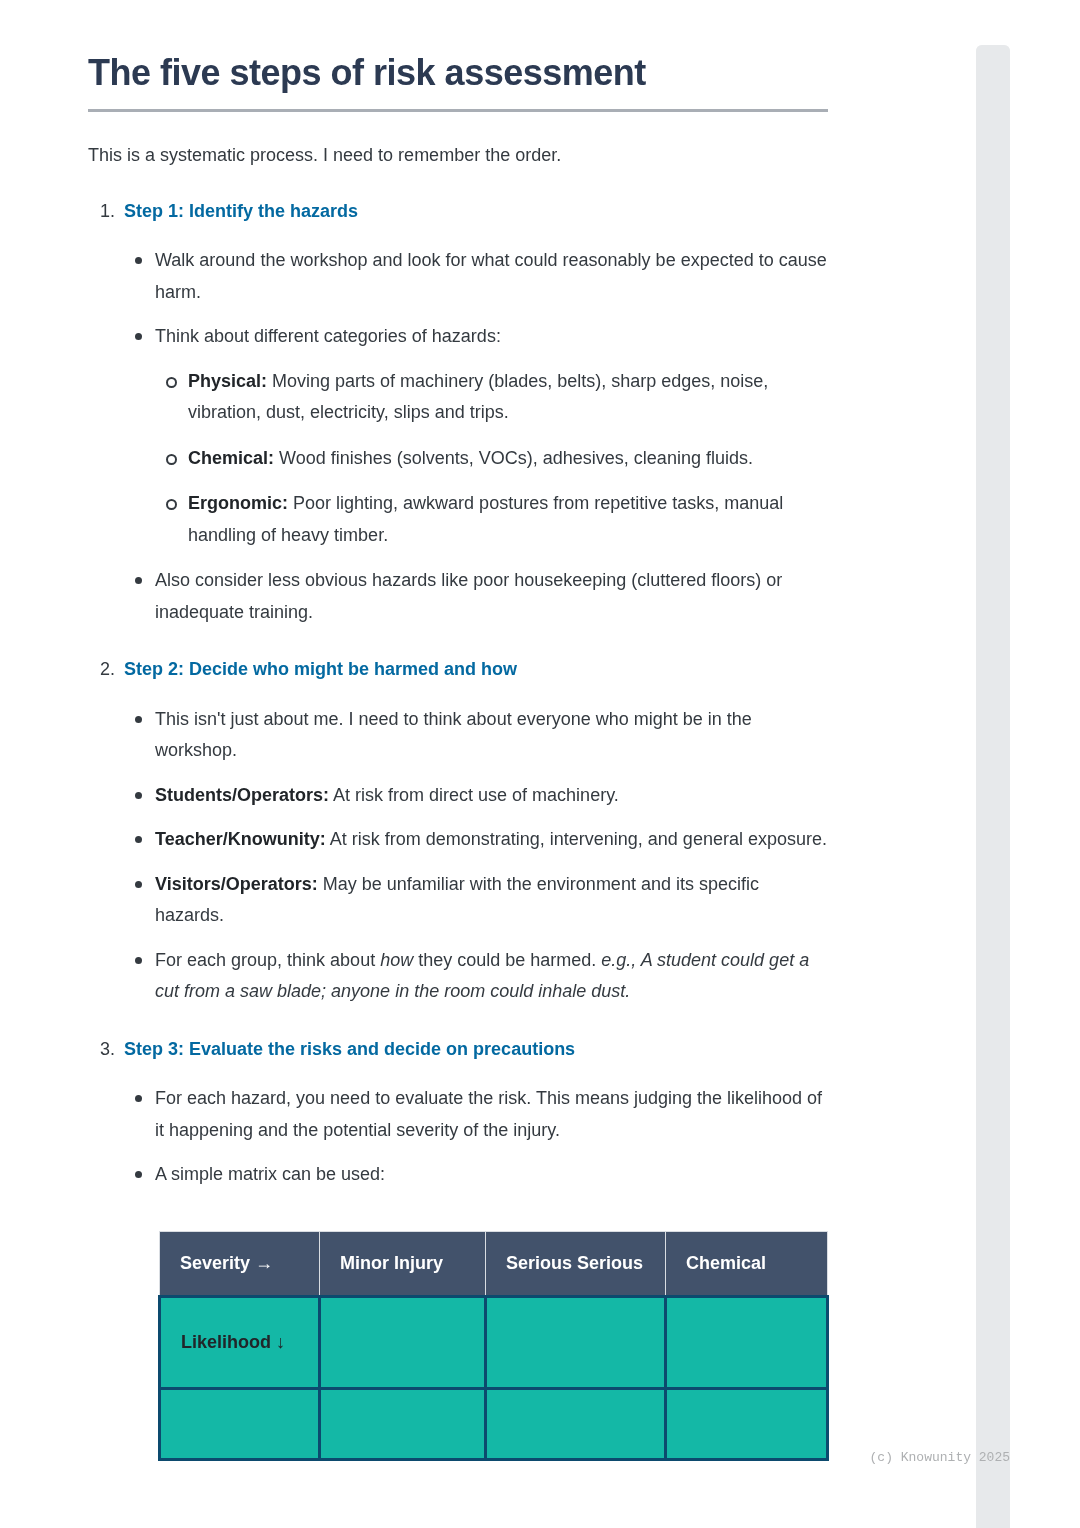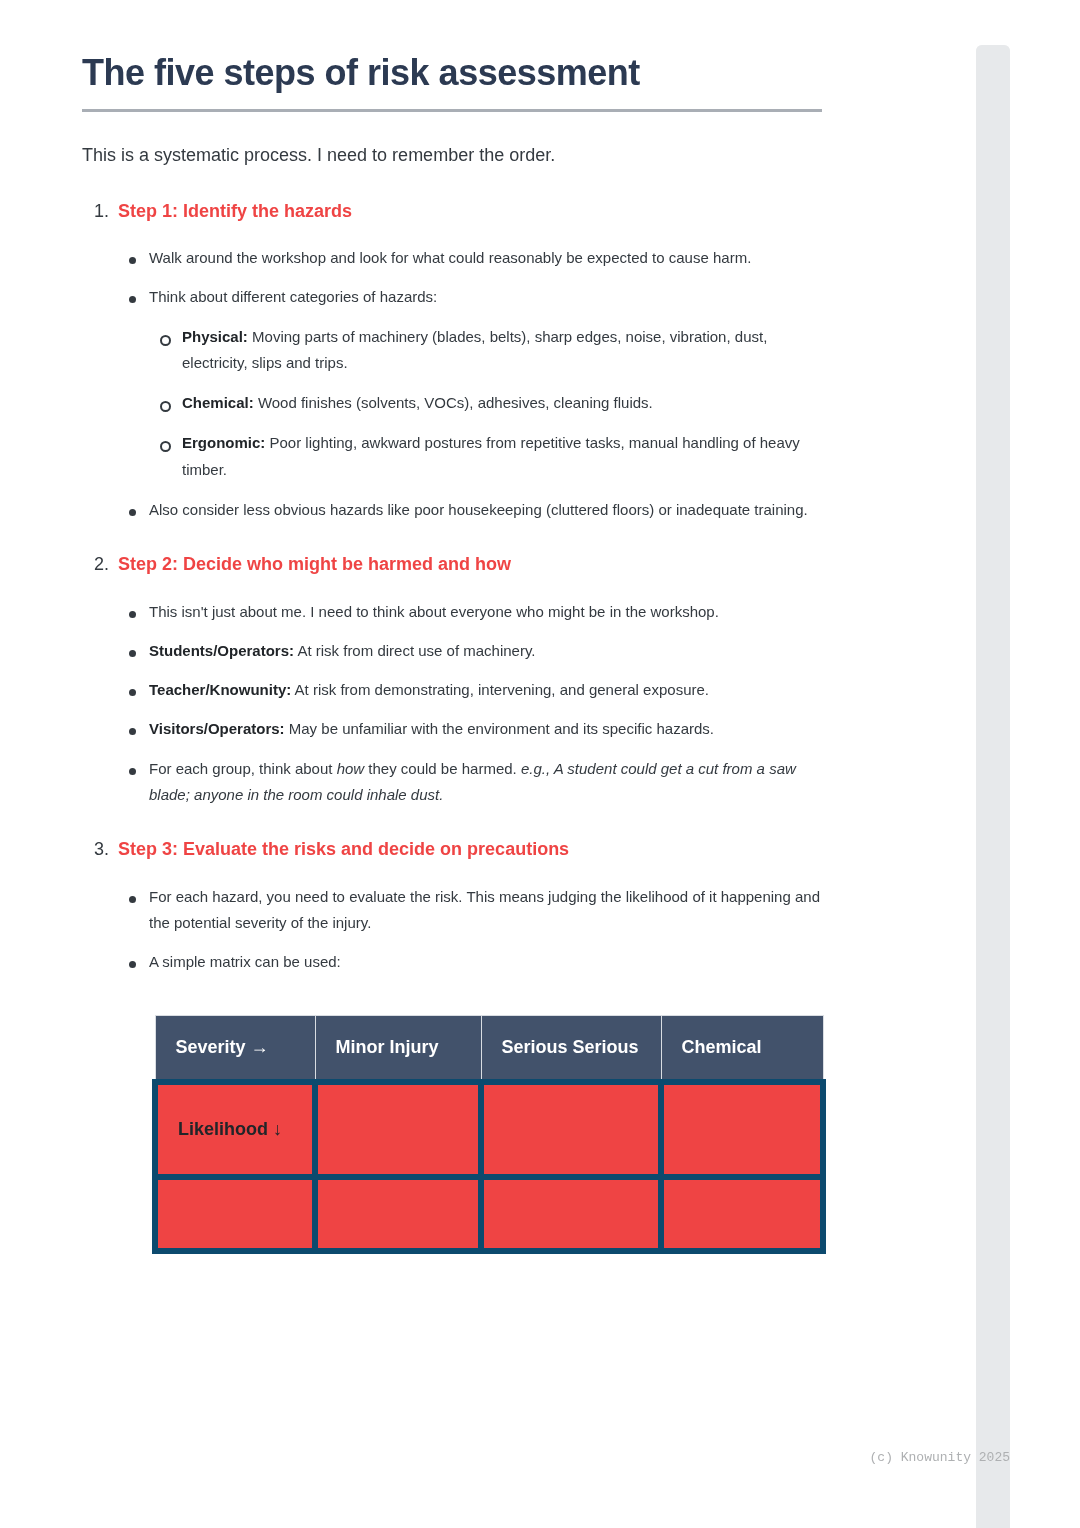--- a/index.html
+++ b/index.html
@@ -3,35 +3,35 @@
 <meta charset="utf-8">
 <style>
   * { margin: 0; padding: 0; box-sizing: border-box; }
   html, body { background: #ffffff; }
   body {
     width: 1080px; height: 1528px;
     position: relative; overflow: hidden;
     font-family: "Liberation Sans", sans-serif;
     color: #343a40;
   }
-  .content { position: absolute; left: 82px; top: 52px; width: 740px; }
+  .content { position: absolute; left: 88px; top: 52px; width: 740px; }
 
   h1 { font-size: 36px; font-weight: 700; color: #2c3a52; letter-spacing: -0.5px; }
   .title-rule { height: 3px; background: #a9aeb5; margin-top: 15px; }
 
   .intro { margin-top: 28px; font-size: 18px; line-height: 1.75; }
 
   .steps { margin-top: 24px; }
   .step { margin-bottom: 26px; }
   .step-head { display: flex; margin-left: 12px; font-size: 18px; line-height: 1.75; }
   .step-num { width: 24px; flex: none; }
-  .step-title { font-weight: 700; color: #ef4444; }
+  .step-title { font-weight: 700; color: #0369a1; }
   .step-body { margin-top: 18px; }
 
-  .b2, .b3 { position: relative; font-size: 15px; line-height: 1.75; margin-bottom: 13px; }
+  .b2, .b3 { position: relative; font-size: 18px; line-height: 1.75; margin-bottom: 13px; }
   .b2 { padding-left: 67px; }
   .b2::before {
     content: ""; position: absolute; left: 47px; top: 12px;
     width: 7px; height: 7px; border-radius: 50%; background: #343a40;
   }
   .b3 { padding-left: 100px; margin-bottom: 14px; }
   .b3::before {
     content: ""; position: absolute; left: 78px; top: 11px;
     width: 7px; height: 7px; border-radius: 50%;
     border: 2px solid #343a40; background: transparent;
@@ -42,22 +42,22 @@
 
   table.matrix {
     margin: 40px 0 0 70px; width: 668px;
     border-collapse: collapse; table-layout: fixed; font-size: 18px;
   }
   table.matrix th {
     background: #42526b; color: #ffffff; font-weight: 700;
     text-align: left; padding: 21px 20px; border: 1px solid #d9dde2;
   }
   table.matrix td {
-    background: #ef4444; padding: 34px 20px; height: 68px;
-    border: 6px solid #0c4a6e; color: #212529; text-align: left;
+    background: #14b8a6; padding: 34px 20px; height: 68px;
+    border: 3px solid #0c4a6e; color: #212529; text-align: left;
   }
   table.matrix td.rowhead { font-weight: 700; }
 
   .scroll-track {
     position: absolute; top: 45px; right: 70px; width: 34px; bottom: 0;
     background: #f1f2f3; border-radius: 6px 6px 0 0; z-index: 1;
   }
   .scroll-thumb {
     position: absolute; top: 0; left: 0; right: 0; bottom: 0;
     background: #e7e9eb; border-radius: 6px 6px 0 0;

